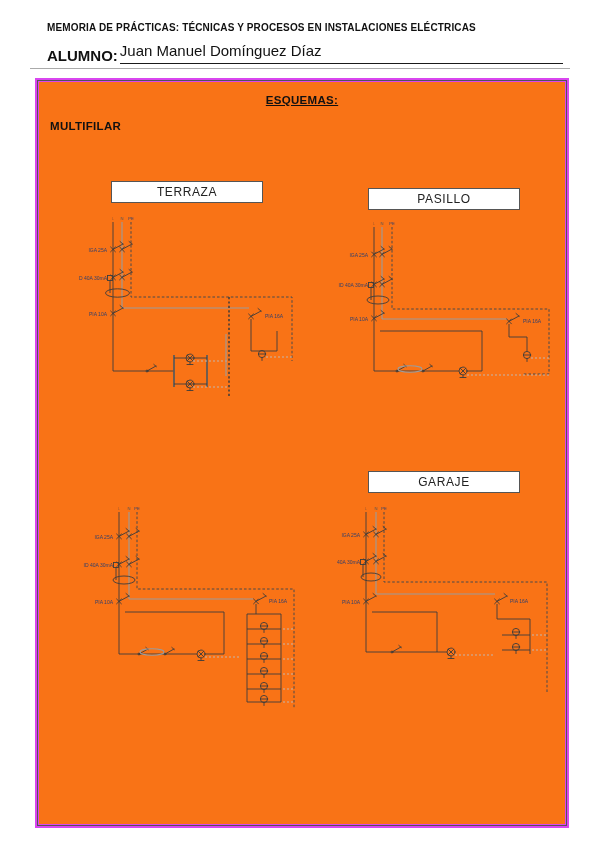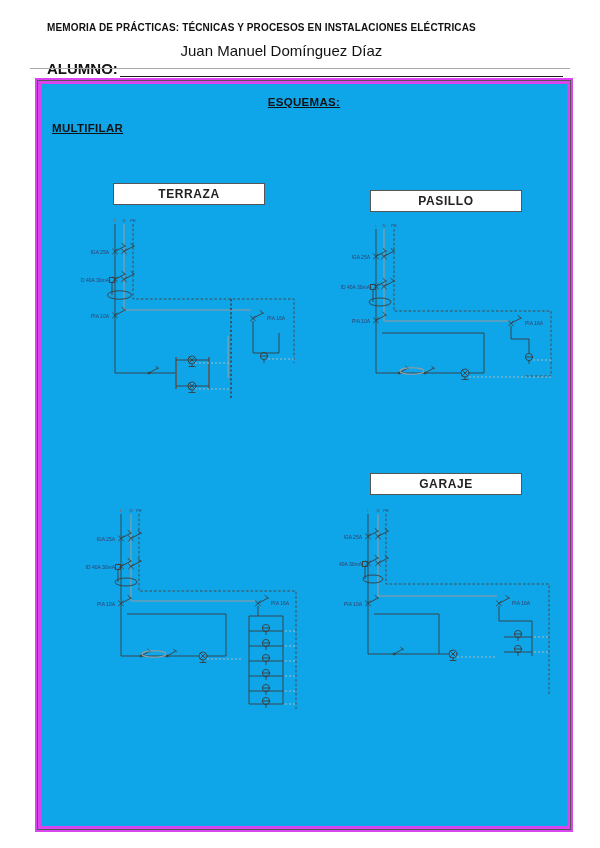--- a/index.html
+++ b/index.html
@@ -3,31 +3,31 @@
 <meta charset="utf-8">
 <style>
   html,body{margin:0;padding:0;background:#fff}
   .page{position:relative;width:600px;height:848px;background:#fff;
         font-family:"Liberation Sans",sans-serif;color:#111;overflow:hidden}
   .hdr-title{position:absolute;left:47px;top:22px;width:520px;font-size:10px;
              font-weight:bold;letter-spacing:.15px;white-space:nowrap}
   .alumno-row{position:absolute;left:47px;top:42px;right:37px;display:flex;
               align-items:flex-end;font-size:15px}
   .alumno-label{font-weight:bold;white-space:nowrap}
-  .alumno-line{flex:1;border-bottom:1.5px solid #1a1a1a;text-align:center;
-               padding-right:120px;padding-bottom:17px;margin-left:2px;white-space:nowrap}
+  .alumno-line{flex:1;border-bottom:1.5px solid #1a1a1a;
+               padding-right:120px;padding-bottom:4px;margin-left:2px;white-space:nowrap}
   .hdr-rule{position:absolute;left:30px;right:30px;top:68px;border-top:1px solid #aaa}
   .content-box{position:absolute;left:35px;top:78px;width:526px;height:742px;
-               border:6px solid #d946ef;outline:1px solid #555;outline-offset:-3px;background:#0ea5e9}
+               border:4px solid #d946ef;outline:1px solid #555;outline-offset:-3px;background:#f97316}
   .esquemas{position:absolute;left:0;right:0;top:12px;text-align:center;font-weight:bold;
             font-size:11.5px;text-decoration:underline;letter-spacing:.3px}
   .multifilar{position:absolute;left:11px;top:38px;font-weight:bold;font-size:11.5px;
-              text-decoration:underline;letter-spacing:.3px}
+              letter-spacing:.3px}
   .titlebox{position:absolute;width:150px;height:20px;line-height:20px;border:1px solid #555;
-            text-align:center;font-size:12px;font-weight:bold;letter-spacing:.6px;color:#222;background:#fff}
+            text-align:center;font-size:12px;font-weight:normal;letter-spacing:.6px;color:#222;background:#fff}
   .diag{position:absolute}
   .diag text{font-family:"Liberation Sans",sans-serif}
   .k{stroke:#3c3c3c;stroke-width:.9;fill:none}
   .kb{stroke:#5a5a5a;stroke-width:1.7;fill:none}
   .g{stroke:#9c9c9c;stroke-width:1.1;fill:none}
   .pe{stroke:#4b4b4b;stroke-width:1;fill:none;stroke-dasharray:2.6 2}
   .peb{stroke:#3c3c3c;stroke-width:1.5;fill:none;stroke-dasharray:2.2 2.2}
   .pl{stroke:#bdbdbd;stroke-width:.9;fill:none;stroke-dasharray:2 2}
   .lbl{font-size:5px;fill:#35406b}
   .e{text-anchor:end}

